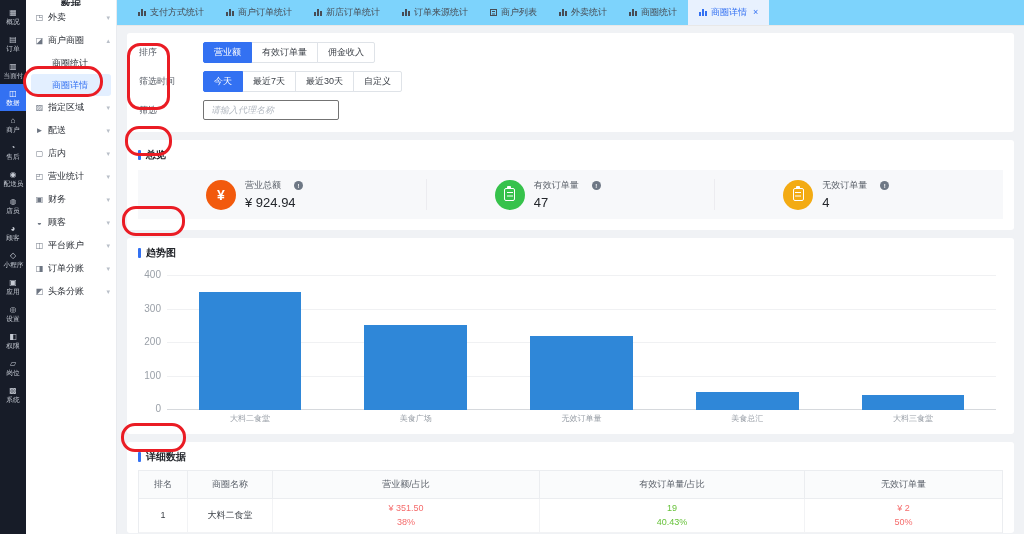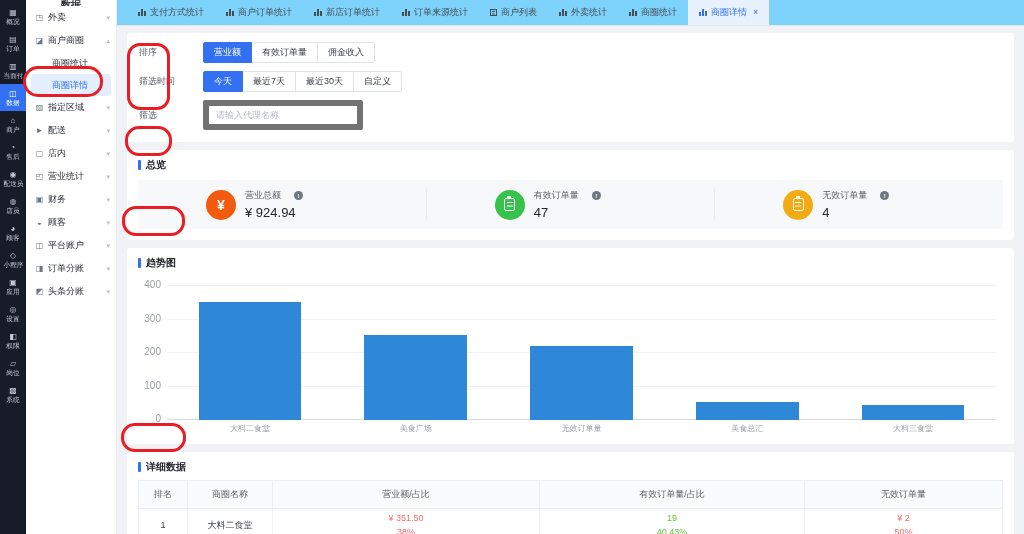--- a/index.html
+++ b/index.html
@@ -39,22 +39,22 @@
   
   .filter-card{padding:9px 12px 4px 12px;}
   .frow{display:flex;align-items:center;margin-bottom:8px;}
   .flabel{width:64px;font-size:9px;color:#595f68;}
   .btn-group{display:flex;}
   .fbtn{font-size:9px;line-height:1;padding:5px 10px;border:1px solid #dfe3e8;background:#fff;color:#3a3f46;
         cursor:pointer;margin-left:-1px;}
   .fbtn:first-child{margin-left:0;border-radius:2px 0 0 2px;}
   .fbtn:last-child{border-radius:0 2px 2px 0;}
   .fbtn.active{background:#3371f2;border-color:#3371f2;color:#fff;position:relative;}
-  .finput{width:160px;border:6px solid #737373;border-radius:2px;font-size:9px;color:#3a3f46;
-          padding:4px 7px;background:#fff;outline:none;}
+  .finput{width:136px;border:1px solid #737373;border-radius:2px;font-size:9px;color:#3a3f46;
+          padding:4px 7px;background:#fff;outline:none;font-style:italic;}
   .finput::placeholder{color:#b4bac2;}
   .fselect{width:136px;margin-left:5px;border:1px solid #dfe3e8;border-radius:2px;font-size:9px;color:#b4bac2;
            padding:4px 7px;background:#fff;display:flex;align-items:center;cursor:pointer;}
   .fselect .chev{margin-left:auto;color:#c4c9d0;font-size:7px;}
   
   .section-title{display:flex;align-items:center;gap:5px;padding:8px 11px 6px 11px;}
   .tbar{width:3px;height:10px;background:#3371f2;border-radius:1px;}
   .ttext{font-size:10px;font-weight:bold;color:#23262b;}
   
   .ov-strip{margin:2px 11px 11px 11px;background:#f7f8fa;display:flex;padding:9px 0;}

